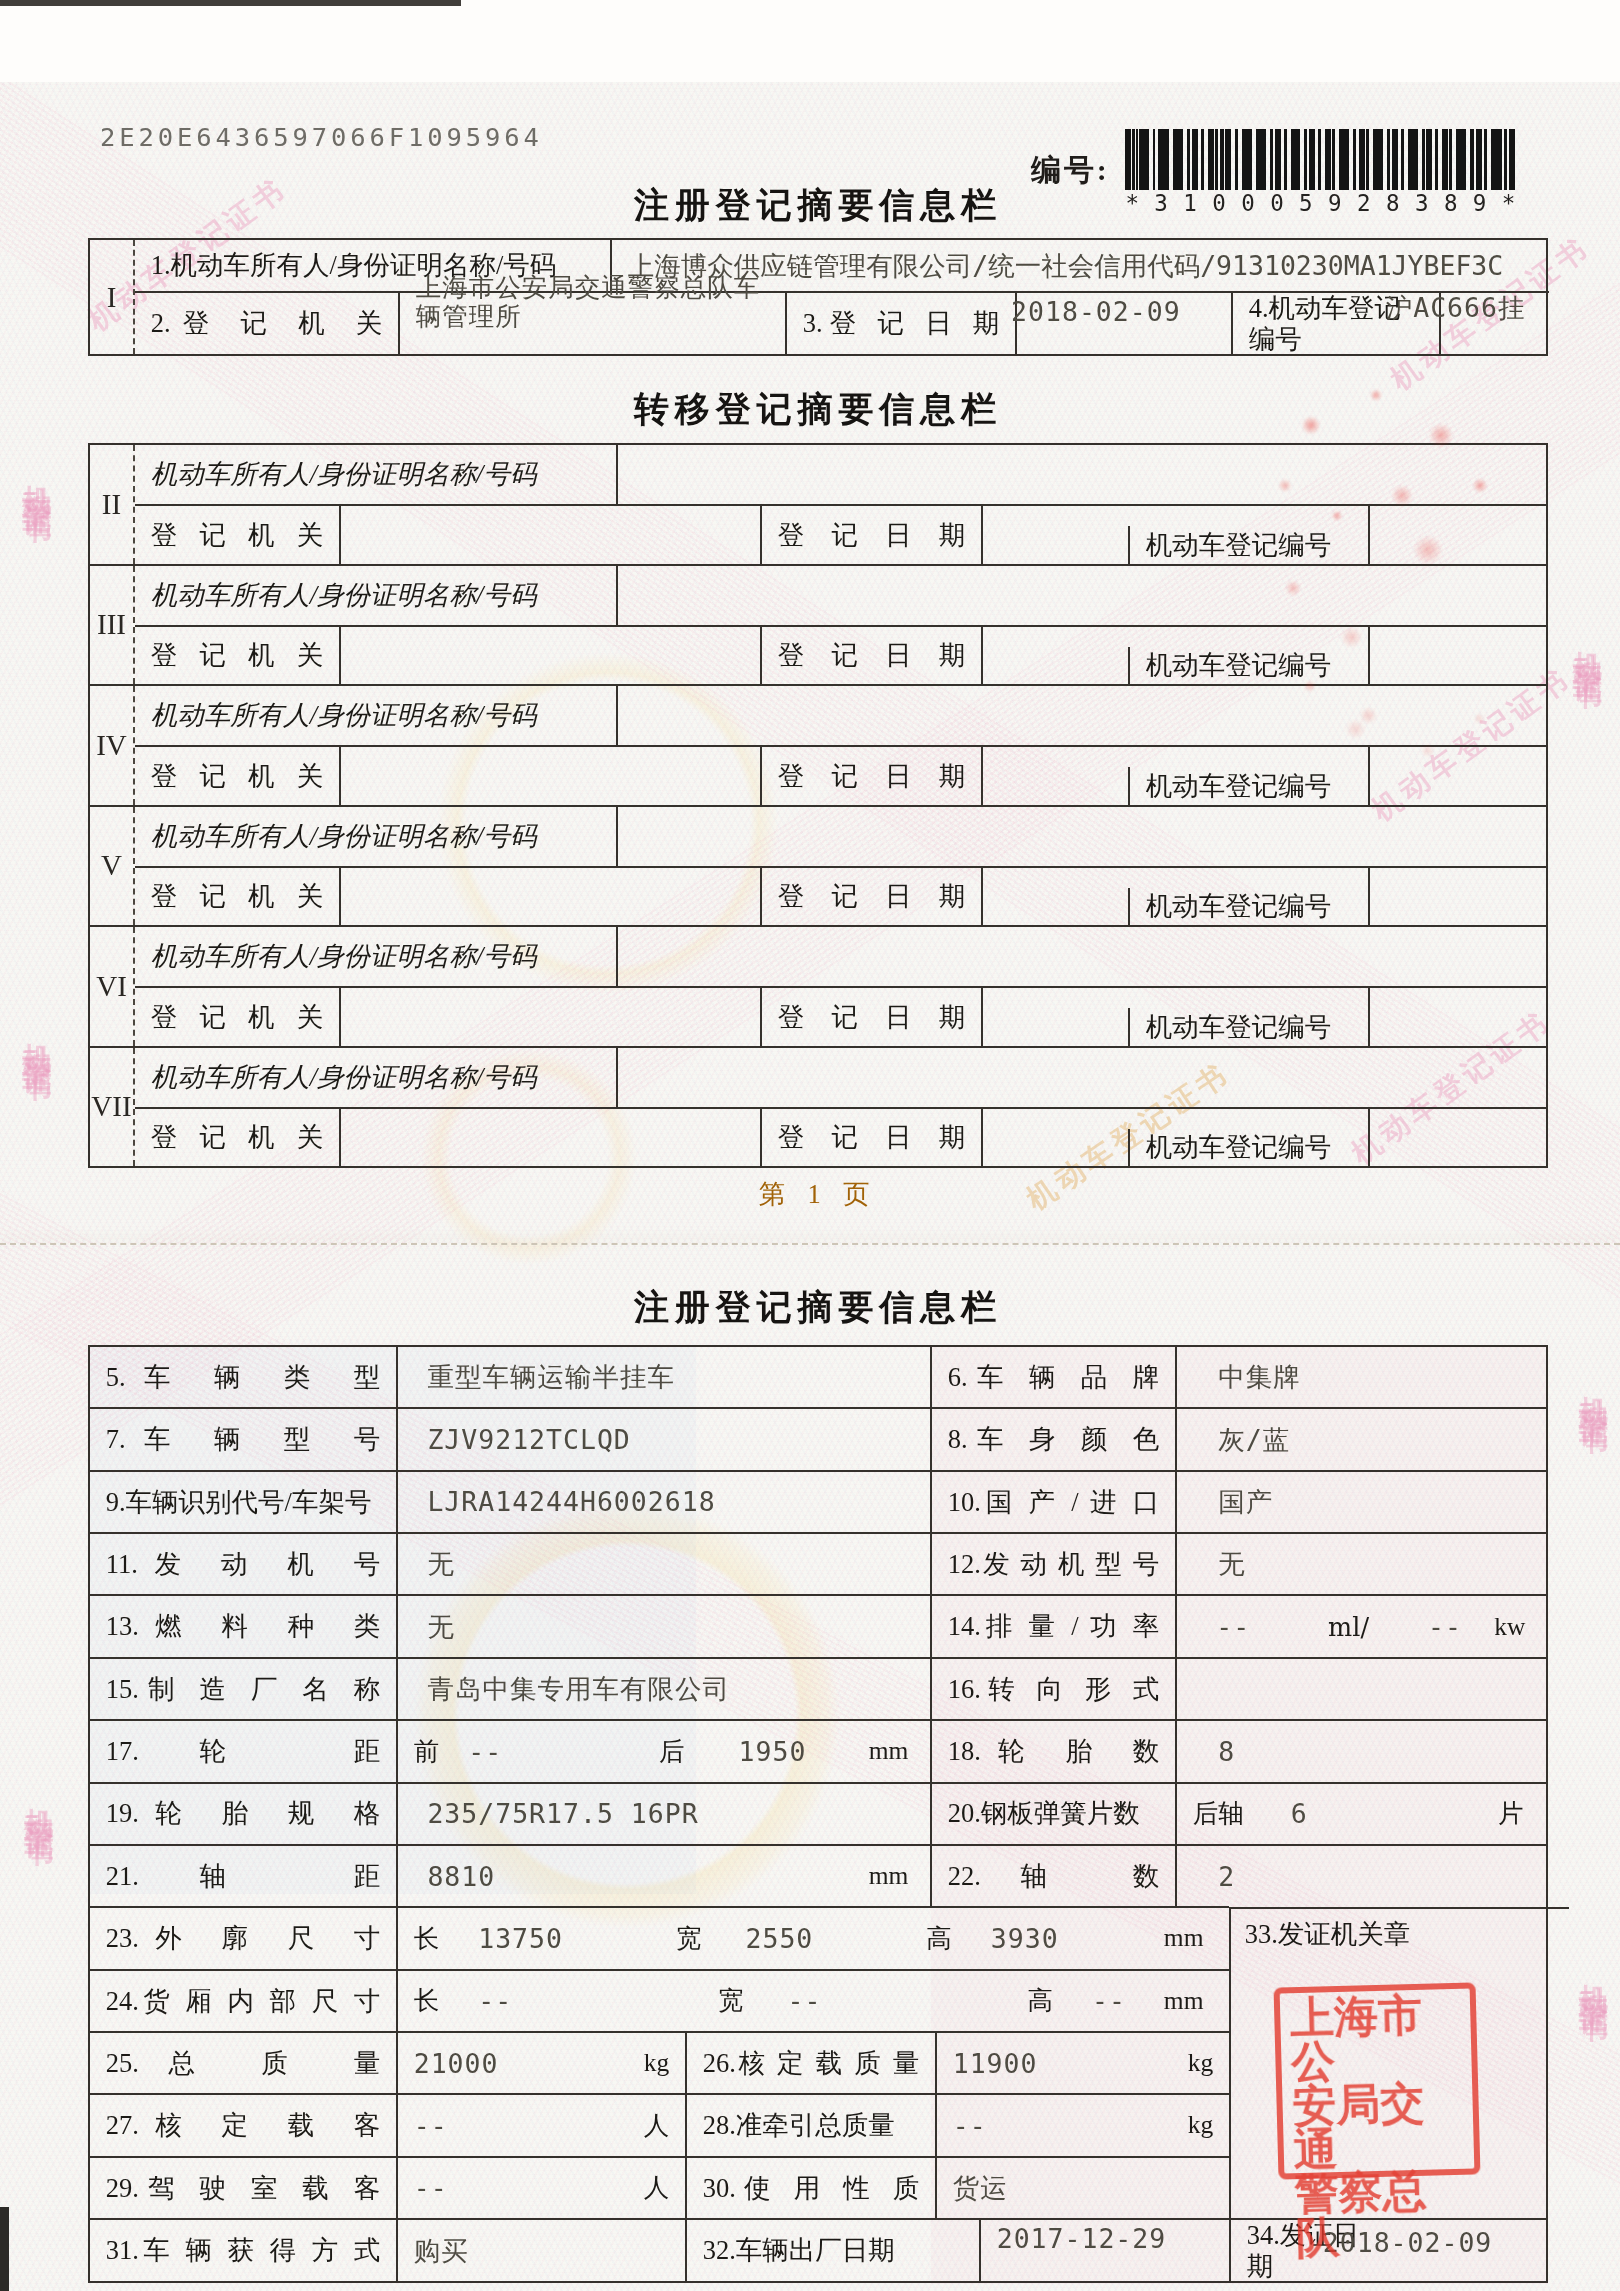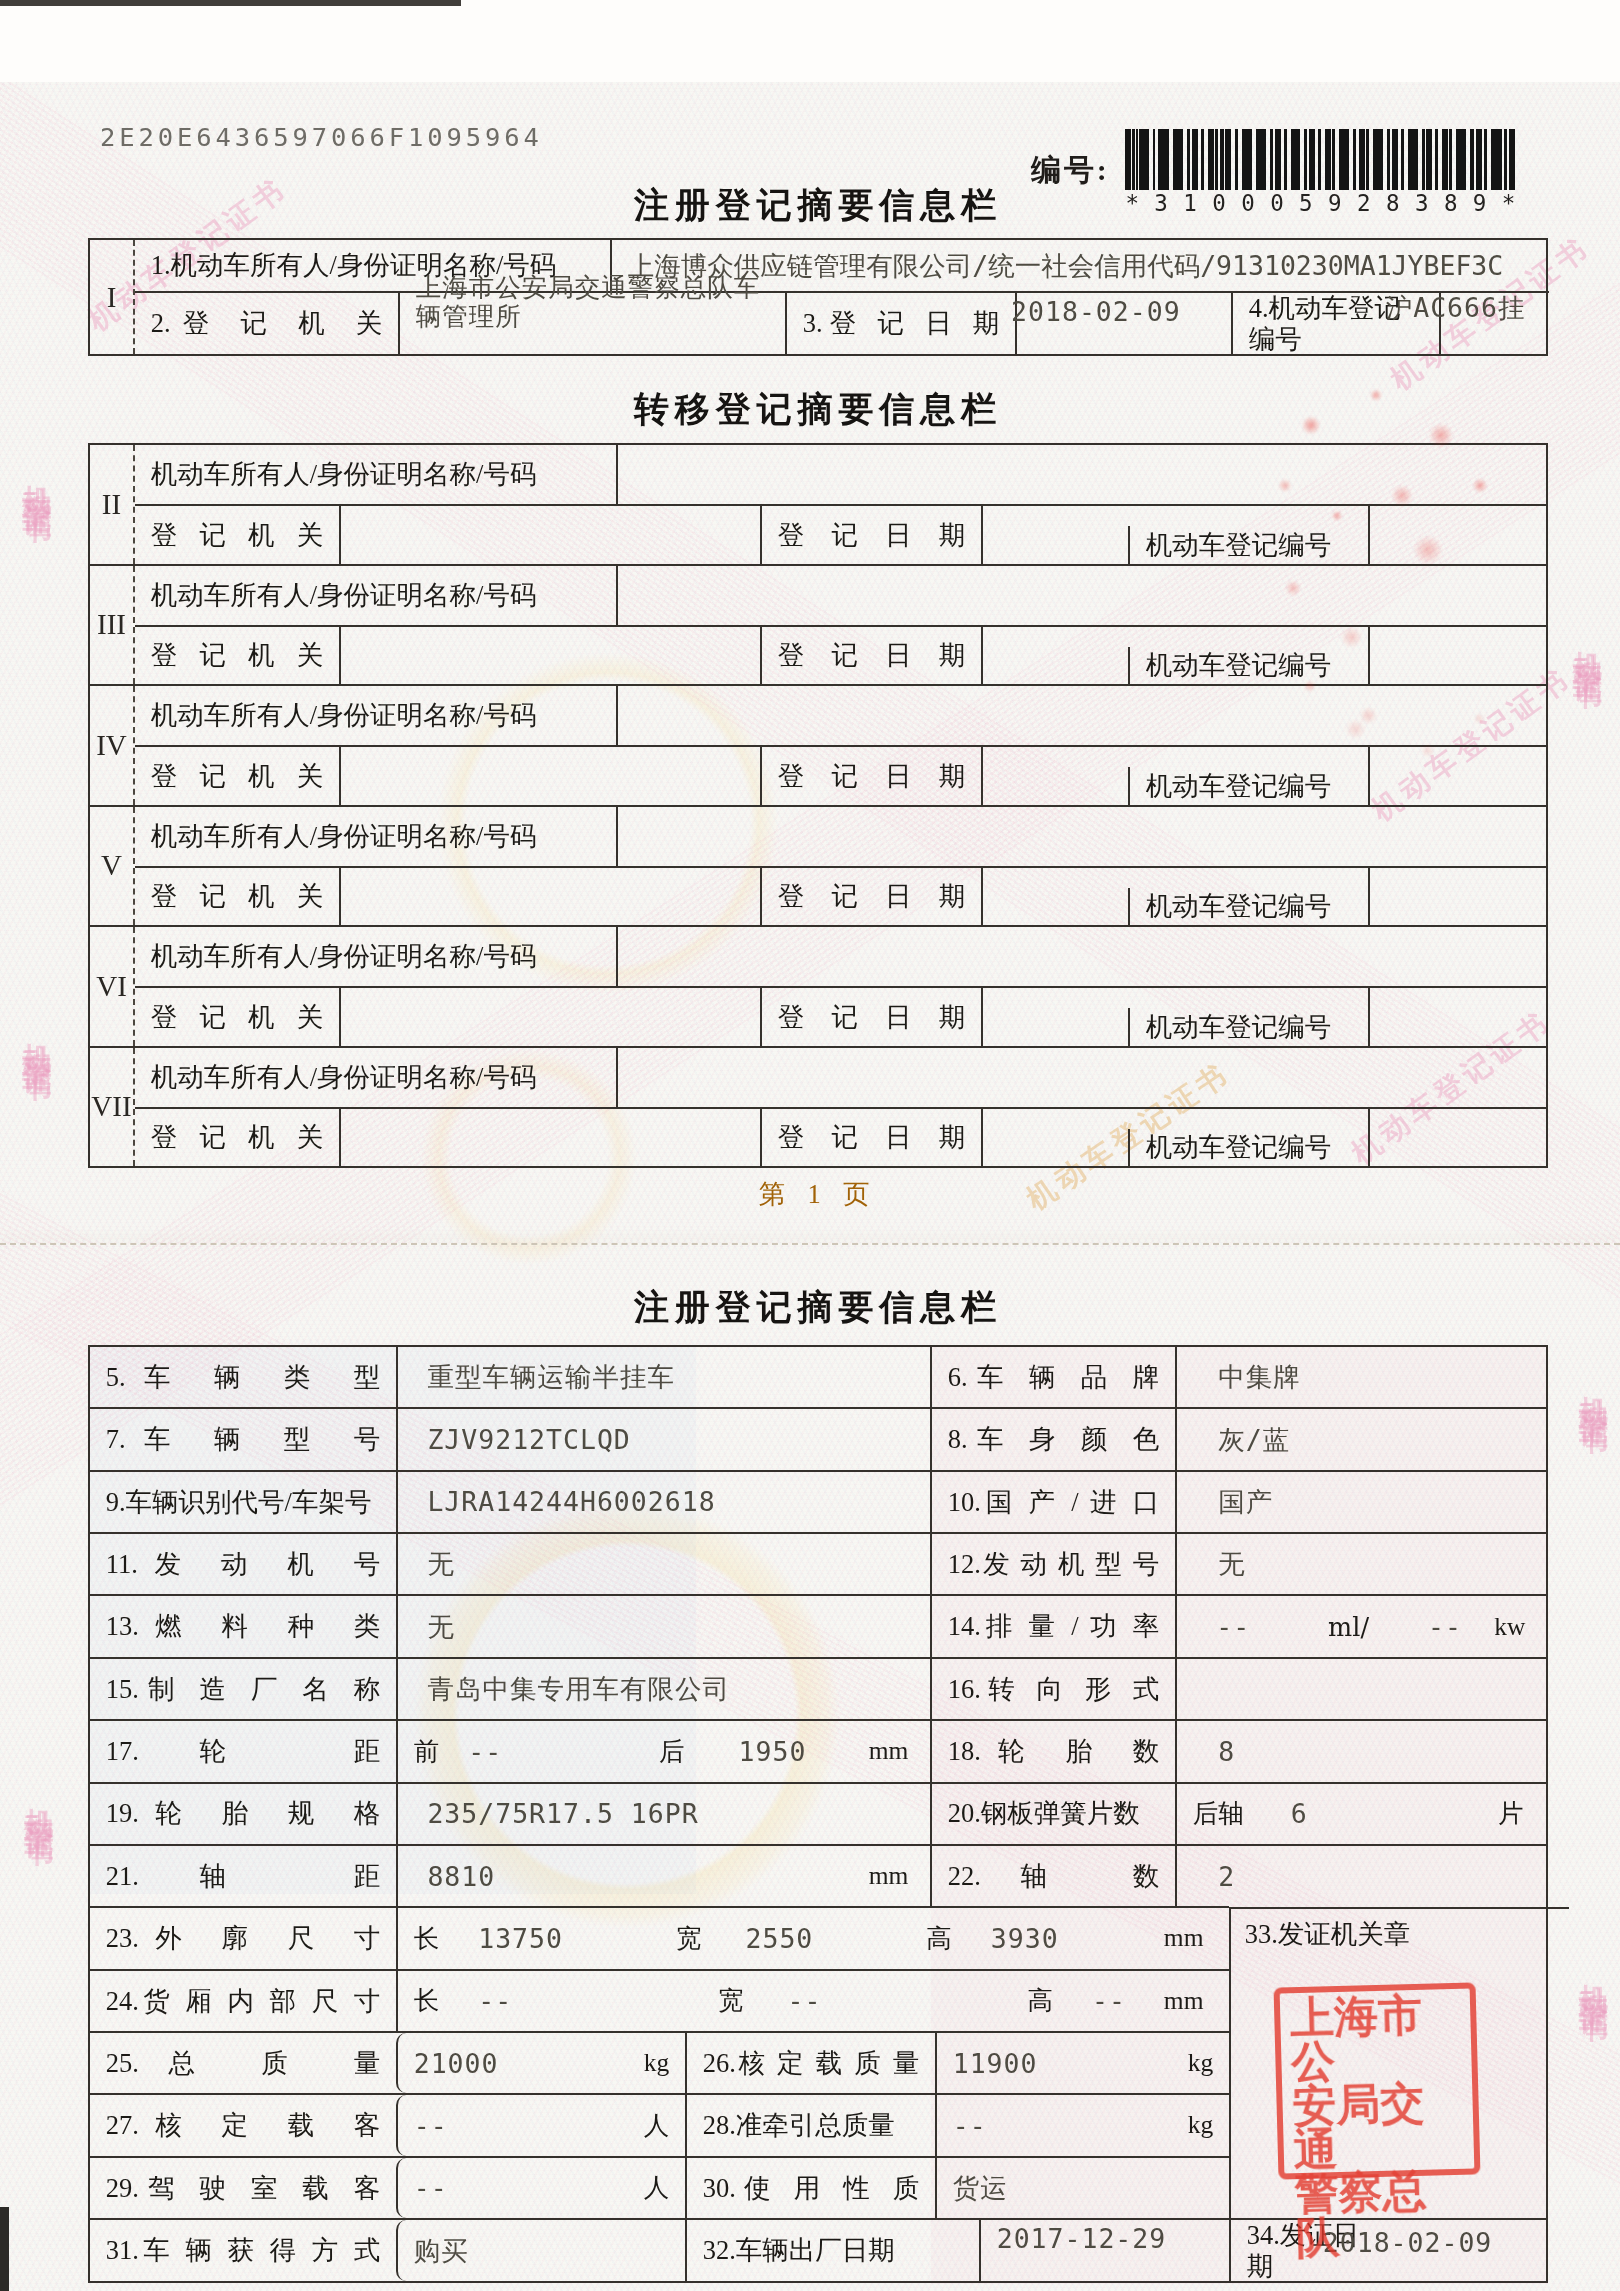--- a/index.html
+++ b/index.html
@@ -119,23 +119,23 @@
       radial-gradient(circle 15.7px at 65% 45%, rgba(230,45,40,.4), transparent 70%),
       radial-gradient(circle 8.8px at 40% 70%, rgba(230,45,40,.45), transparent 70%),
       radial-gradient(circle 12.7px at 75% 85%, rgba(230,45,40,.35), transparent 70%);}
   .blob3{left:1304px;top:686px;width:206px;height:108px;opacity:.35;
     background:
       radial-gradient(circle 14.7px at 25% 40%, rgba(230,45,40,.45), transparent 70%),
       radial-gradient(circle 9.8px at 60% 60%, rgba(230,45,40,.4), transparent 70%),
       radial-gradient(circle 7.8px at 85% 30%, rgba(230,45,40,.45), transparent 70%);} .w112{width:110px;} .w150{width:147px;} .w182{width:178px;}
   .w208{width:204px;} .w210{width:208px;} .w220{width:216px;}
   .w225{width:221px;} .w235{width:230px;} .w245{width:240px;margin-top:20px;} .w250{width:245px;} .w255{width:250px;} .w268{width:263px;}
-  .w295{width:289px;border-radius:10px;} .w300{width:294px;} .w312{width:306px;} .w322{width:316px;}
+  .w295{width:289px;} .w300{width:294px;} .w312{width:306px;} .w322{width:316px;}
   .w377{width:370px;} .w395{width:387px;align-items:flex-end;} .w430{width:421px;} .w485{width:475px;}
-  .w493{width:483px;} .w545{width:534px;} .w850{width:833px;}
+  .w493{width:483px;font-style:italic;} .w545{width:534px;} .w850{width:833px;}
   .grow{flex:1;}
   .ml-a{margin-left:auto;}
 </style>
 </head>
 <body>
 
 <div class="paper-texture"></div>
 <div class="tint-left"></div>
 <div class="tint-right"></div>
 <div class="band b1"></div>

